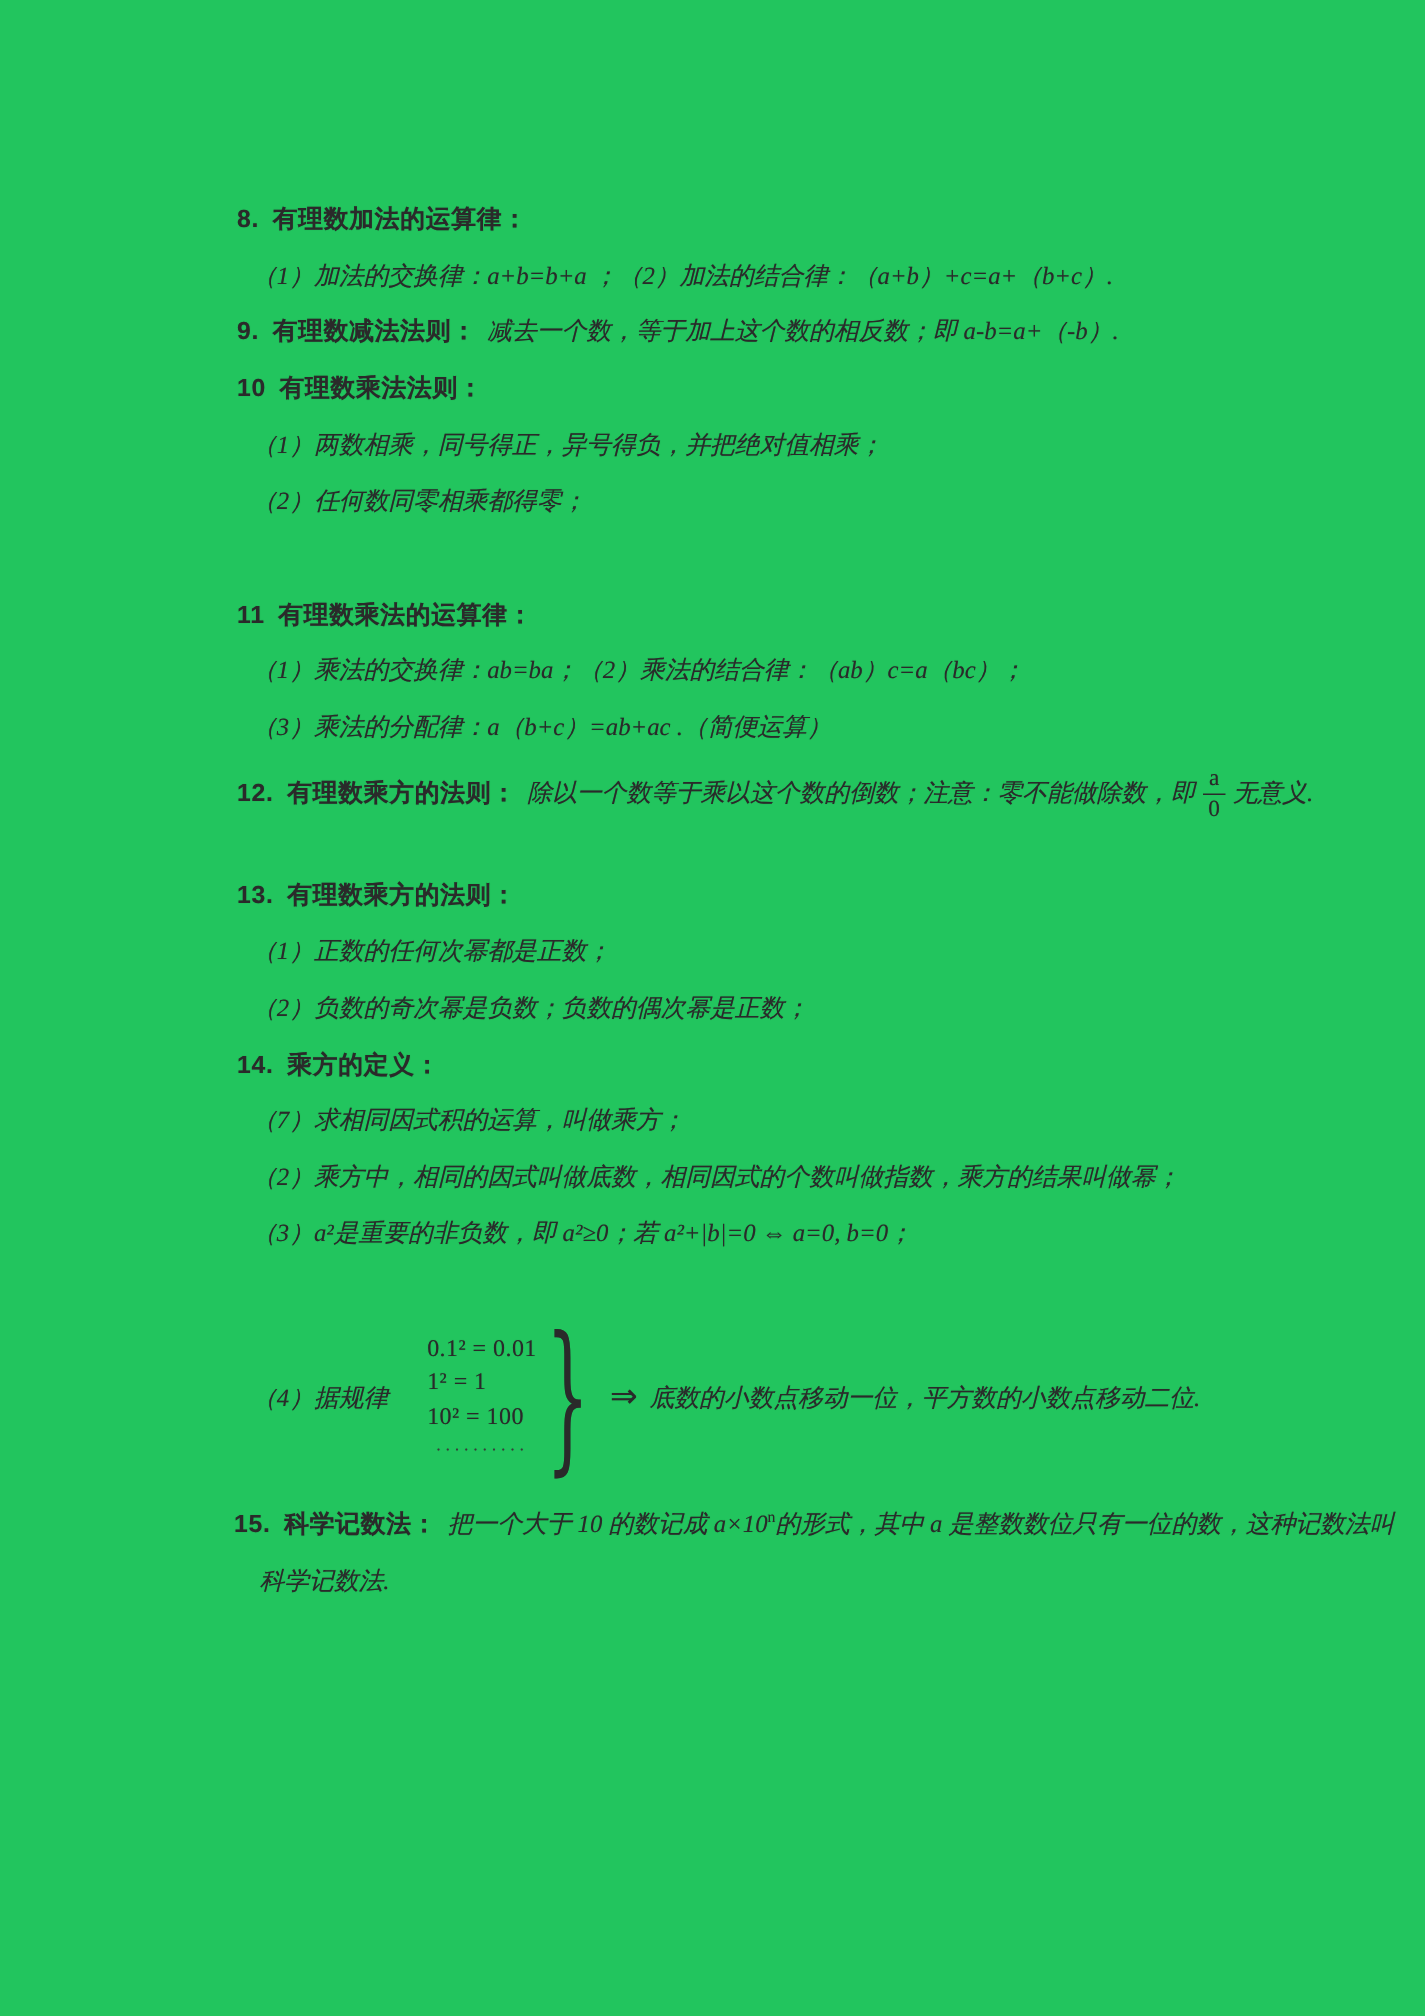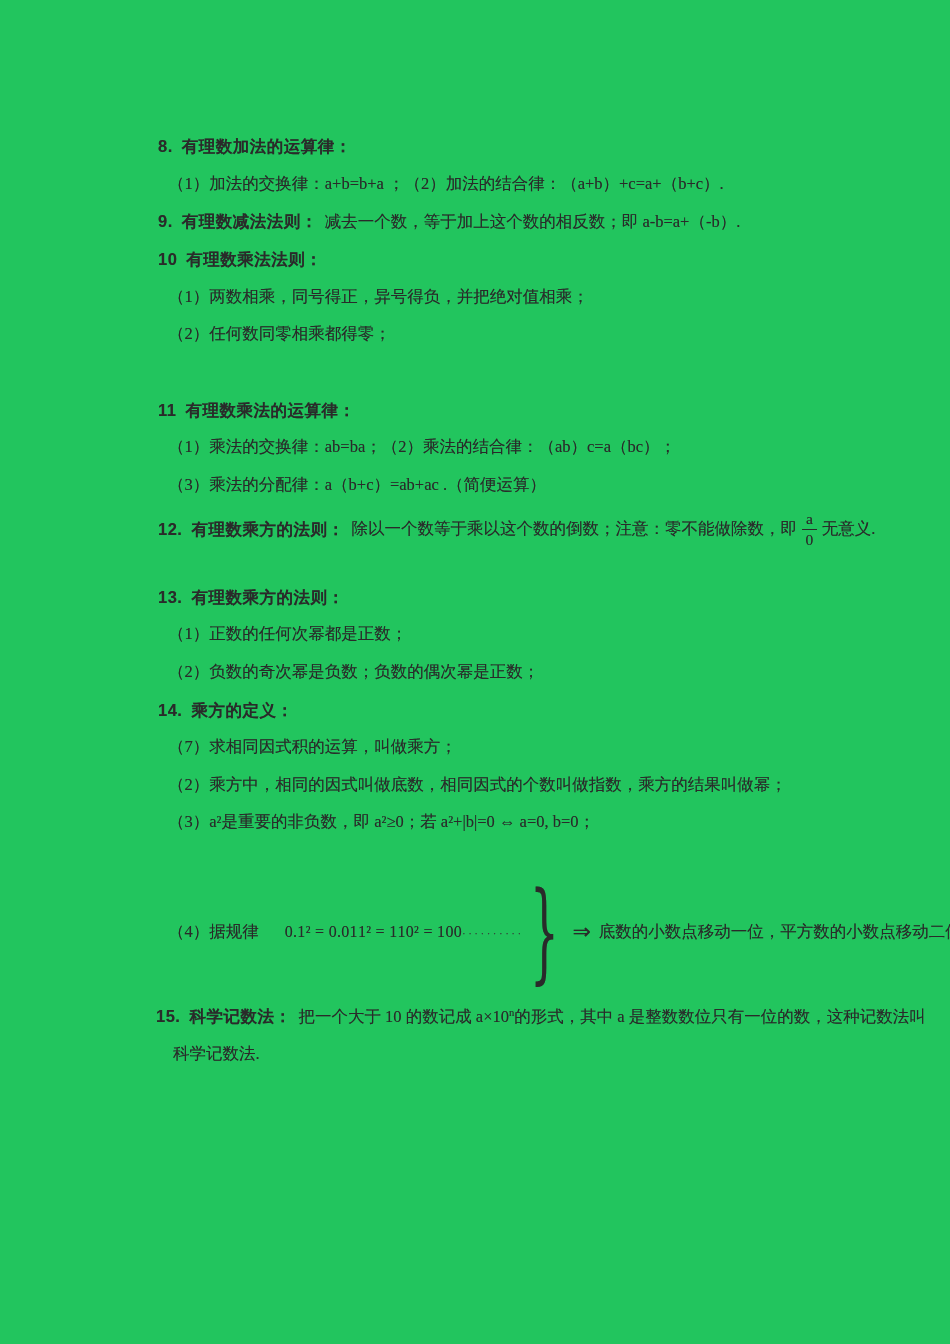--- a/index.html
+++ b/index.html
@@ -15,34 +15,34 @@
   }
   .row.sub { left:168px; }
   .num {
     font-family:"Liberation Sans","DejaVu Sans",sans-serif;
     font-weight:700; margin-right:9px; letter-spacing:0.5px;
   }
   .h {
     font-family:"Liberation Sans","DejaVu Sans",sans-serif;
     font-weight:700; margin-right:7px; letter-spacing:0.5px;
   }
-  .body-text { font-family:"Liberation Serif","DejaVu Serif",serif; }
+  .body-text { font-family:"Liberation Serif","DejaVu Serif",serif;font-style:italic; }
   .flexrow { display:flex; align-items:center; }
   
   .frac {
     display:inline-flex; flex-direction:column; align-items:center;
     vertical-align:middle; margin:0 5px; line-height:1; font-size:15.5px;
   }
   .frac .fnum { border-bottom:1.4px solid #2a2a2a; padding:0 4px 2px; }
   .frac .fden { padding-top:2px; }
   
   .reg { display:flex; align-items:center; }
   .reg .label { margin-right:26px; }
   .eqcol {
-    display:flex; flex-direction:row; align-items:flex-start;
+    display:flex; flex-direction:column; align-items:flex-start;
     font-size:16px; line-height:1.42; letter-spacing:0.3px;
   }
   .eqcol .dots {
     font-size:11px; letter-spacing:2.5px; color:#3a3a3a;
     margin-top:3px; align-self:center;
   }
   .brace {
     font-family:"DejaVu Serif",serif; font-size:108px; font-weight:300;
     line-height:0.85; transform:scaleX(0.42); transform-origin:center;
     margin:0 -16px 0 -14px; color:#2a2a2a;

